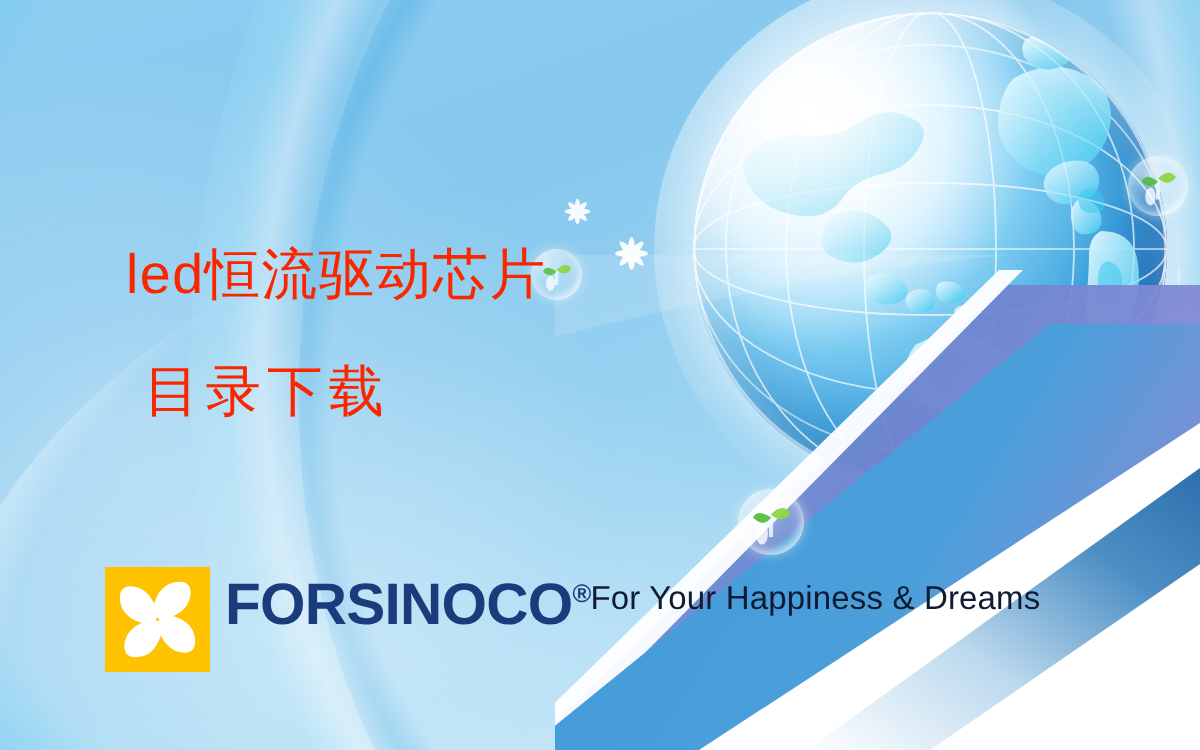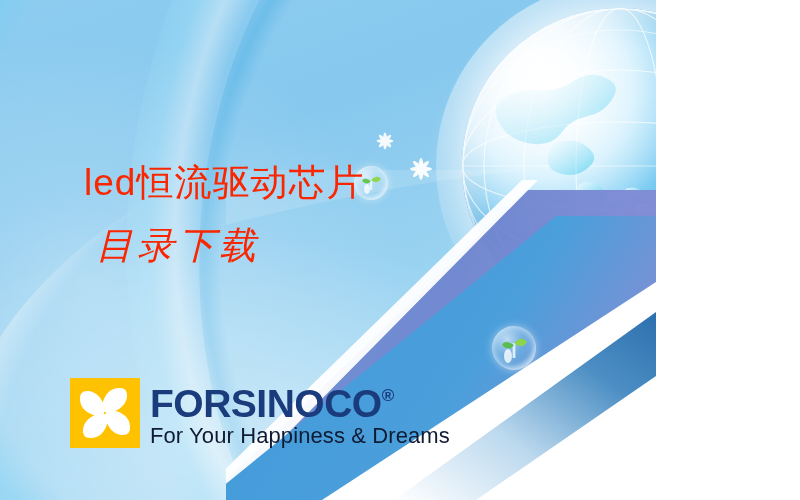--- a/index.html
+++ b/index.html
@@ -7,21 +7,21 @@
     margin: 0;
     padding: 0;
     background: #ffffff;
   }
   body {
     font-family: "Liberation Sans", "DejaVu Sans", sans-serif;
   }
 
   .banner {
     position: relative;
-    width: 656px;
+    width: 800px;
     height: 500px;
     overflow: hidden;
     background: linear-gradient(160deg, #8ecdf0 0%, #86c8ee 30%, #9ed5f2 62%, #bfe4f7 88%, #d7eefa 100%);
   }
 
   
   .bg-layer { position: absolute; pointer-events: none; }
 
   .swoosh-a {
     left: -140px; top: -220px;
@@ -129,44 +129,43 @@
     font-weight: 400;
     letter-spacing: 1px;
     white-space: nowrap;
     font-family: "Liberation Serif", "DejaVu Serif", serif;
   }
   .headline-line.line-1 {
     font-family: "Liberation Sans", "DejaVu Sans", sans-serif;
     font-weight: 500;
   }
   .headline-line.line-2 {
-    margin-top: 26px;
+    margin-top: 42px;
     margin-left: 12px;
     letter-spacing: 4px;
-    font-style: italic;
   }
 
   
   .logo {
     position: absolute;
     left: 70px;
     top: 378px;
     display: flex;
     align-items: flex-start;
   }
   .logo-mark {
     width: 70px; height: 70px;
     background: #ffc200;
     flex: 0 0 auto;
   }
   .logo-mark svg { display: block; }
   .logo-text {
     margin-left: 10px;
     display: flex;
-    flex-direction: column;
+    flex-direction: row;
     justify-content: center;
     padding-top: 7px;
   }
   .logo-name {
     color: #1a3b7c;
     font-size: 39px;
     font-weight: bold;
     line-height: 0.96;
     letter-spacing: -0.5px;
     white-space: nowrap;

